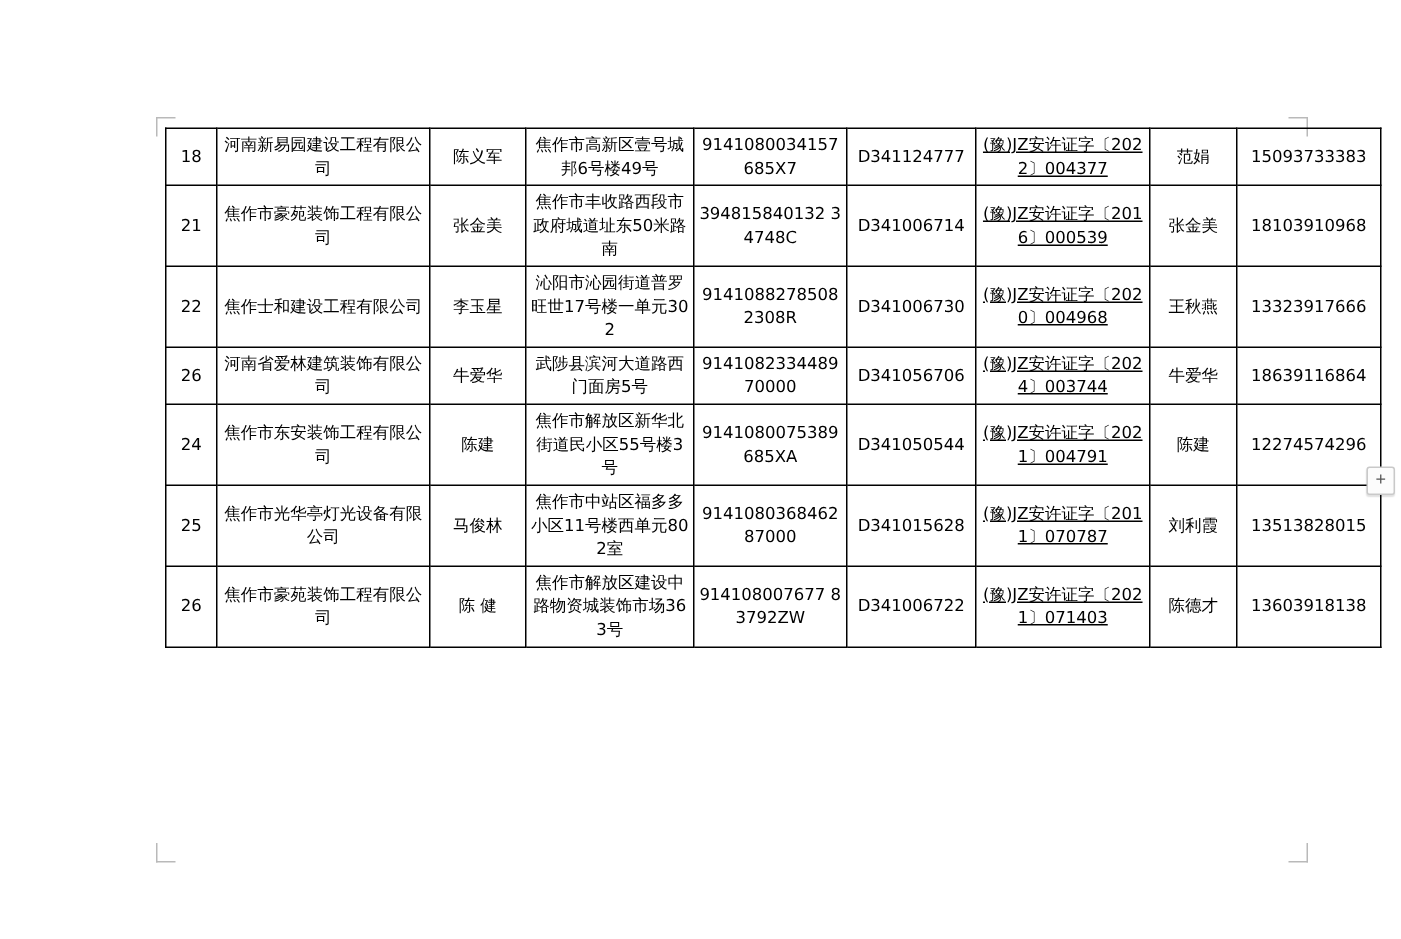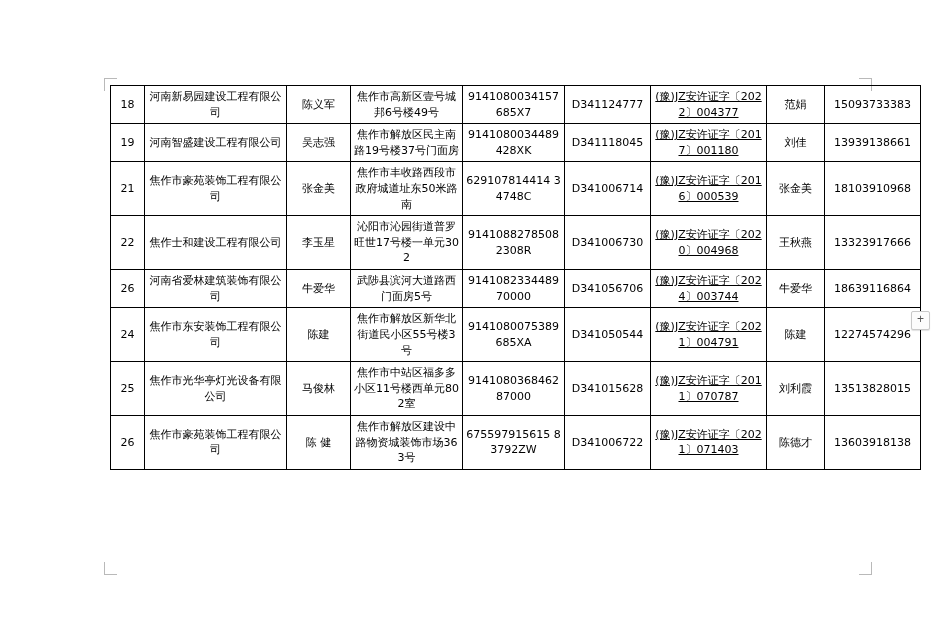--- a/index.html
+++ b/index.html
@@ -118,36 +118,25 @@
           <td class="name">河南新易园建设工程有限公司</td>
           <td class="rep">陈义军</td>
           <td class="addr">焦作市高新区壹号城邦6号楼49号</td>
           <td class="code">9141080034157685X7</td>
           <td class="reg">D341124777</td>
           <td class="cert">(豫)JZ安许证字〔2022〕004377</td>
           <td class="person">范娟</td>
           <td class="phone">15093733383</td>
         </tr>
         <tr>
-          <td class="idx">19</td>
-          <td class="name">河南智盛建设工程有限公司</td>
-          <td class="rep">吴志强</td>
-          <td class="addr">焦作市解放区民主南路19号楼37号门面房</td>
-          <td class="code">9141080034489428XK</td>
-          <td class="reg">D341118045</td>
-          <td class="cert">(豫)JZ安许证字〔2017〕001180</td>
-          <td class="person">刘佳</td>
-          <td class="phone">13939138661</td>
-        </tr>
-        <tr>
           <td class="idx">21</td>
           <td class="name">焦作市豪苑装饰工程有限公司</td>
           <td class="rep">张金美</td>
           <td class="addr">焦作市丰收路西段市政府城道址东50米路南</td>
-          <td class="code">629107814414 34748C</td>
+          <td class="code">394815840132 34748C</td>
           <td class="reg">D341006714</td>
           <td class="cert">(豫)JZ安许证字〔2016〕000539</td>
           <td class="person">张金美</td>
           <td class="phone">18103910968</td>
         </tr>
         <tr>
           <td class="idx">22</td>
           <td class="name">焦作士和建设工程有限公司</td>
           <td class="rep">李玉星</td>
           <td class="addr">沁阳市沁园街道普罗旺世17号楼一单元302</td>
@@ -188,21 +177,21 @@
           <td class="reg">D341015628</td>
           <td class="cert">(豫)JZ安许证字〔2011〕070787</td>
           <td class="person">刘利霞</td>
           <td class="phone">13513828015</td>
         </tr>
         <tr>
           <td class="idx">26</td>
           <td class="name">焦作市豪苑装饰工程有限公司</td>
           <td class="rep">陈 健</td>
           <td class="addr">焦作市解放区建设中路物资城装饰市场363号</td>
-          <td class="code">675597915615 83792ZW</td>
+          <td class="code">914108007677 83792ZW</td>
           <td class="reg">D341006722</td>
           <td class="cert">(豫)JZ安许证字〔2021〕071403</td>
           <td class="person">陈德才</td>
           <td class="phone">13603918138</td>
         </tr>
       </tbody>
     </table>
   </div>
 
   <div class="scroll-btn">+</div>

